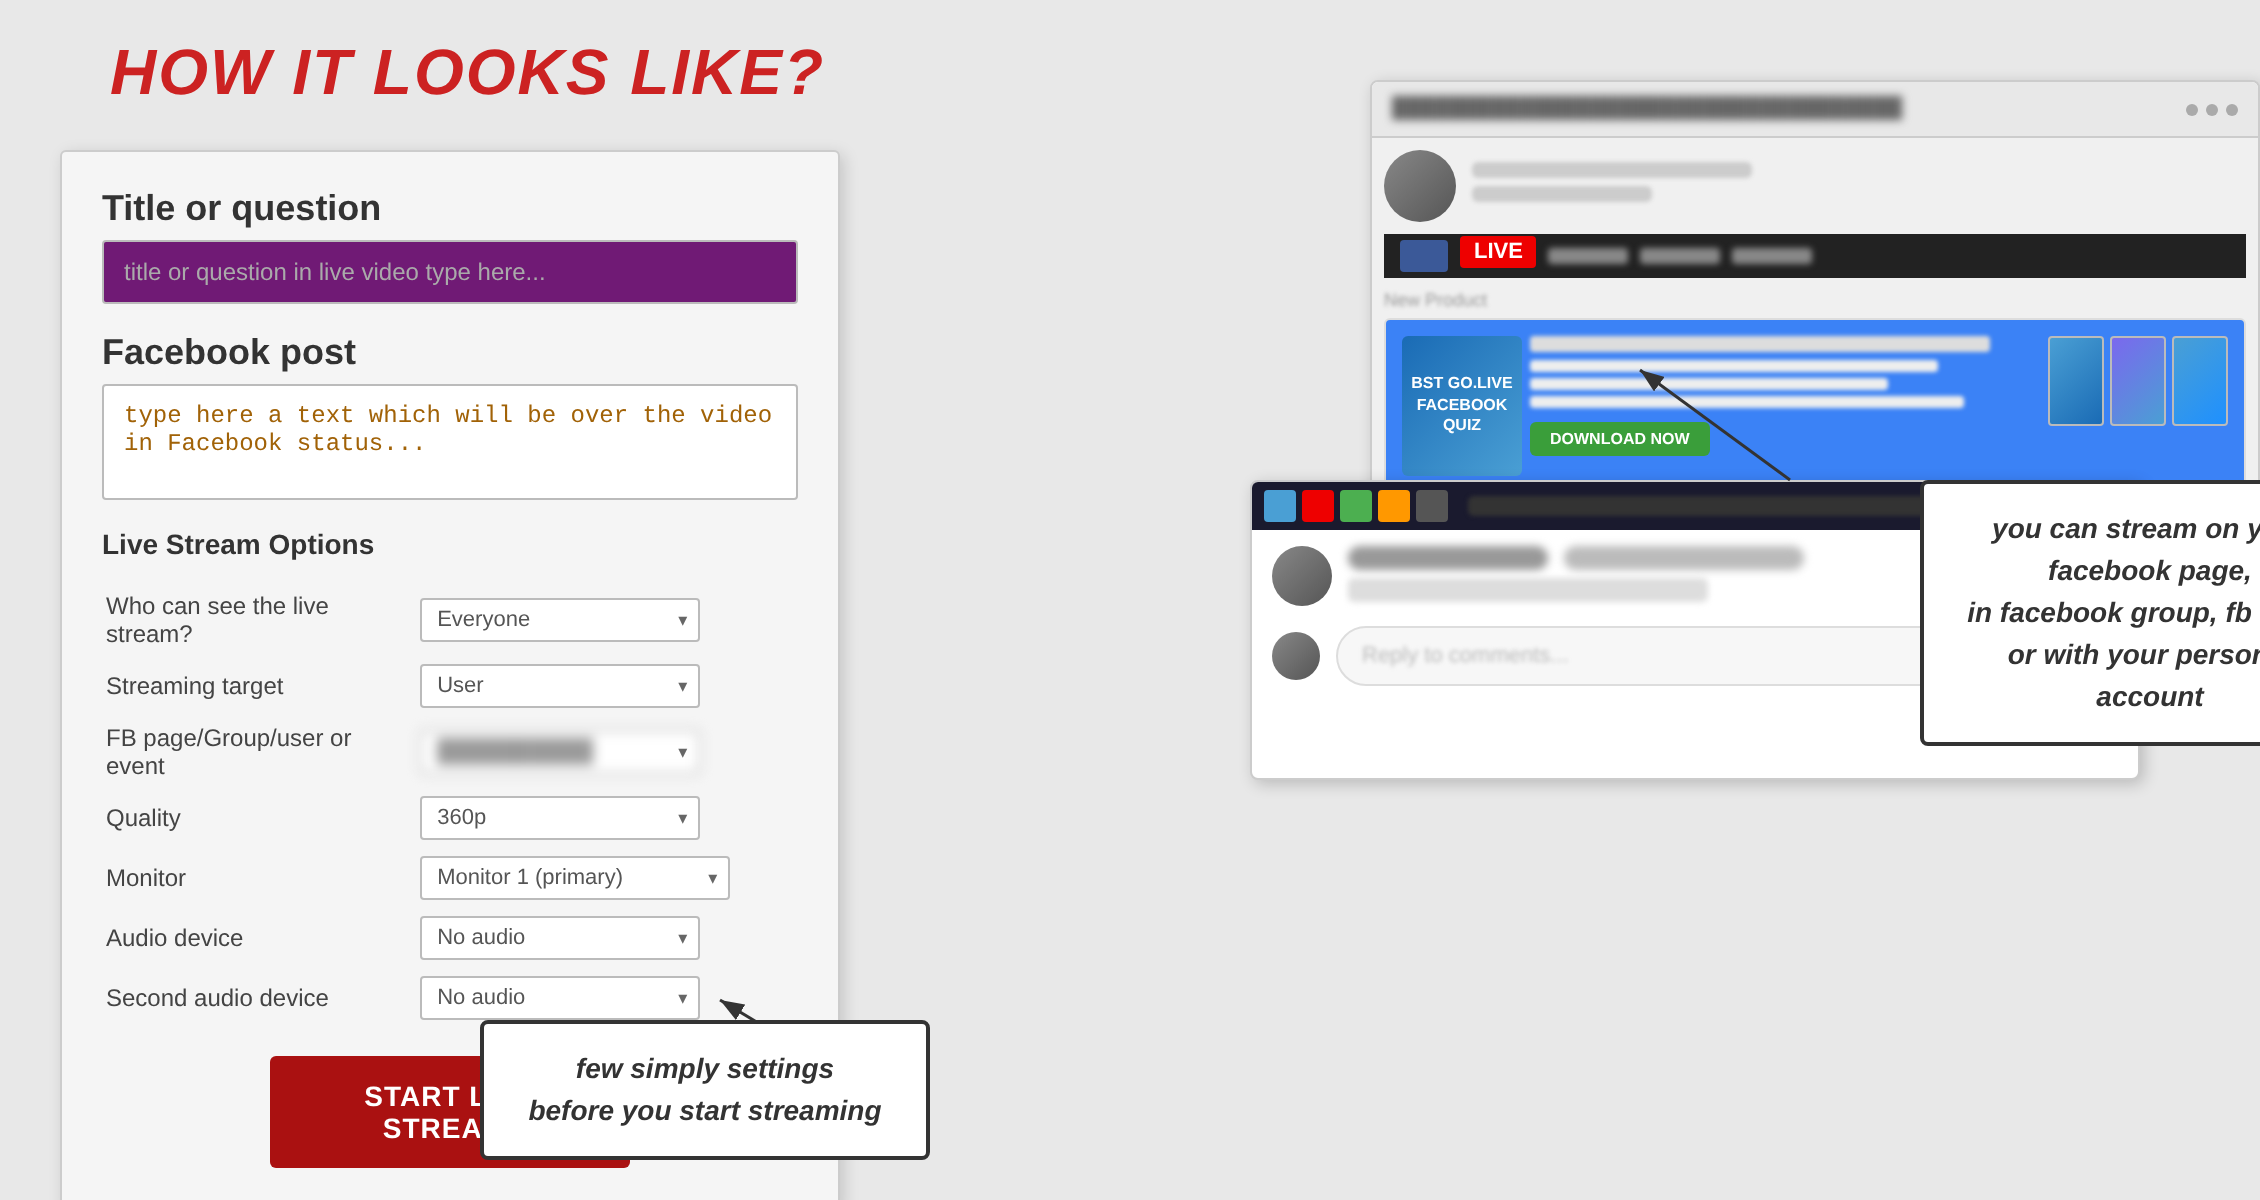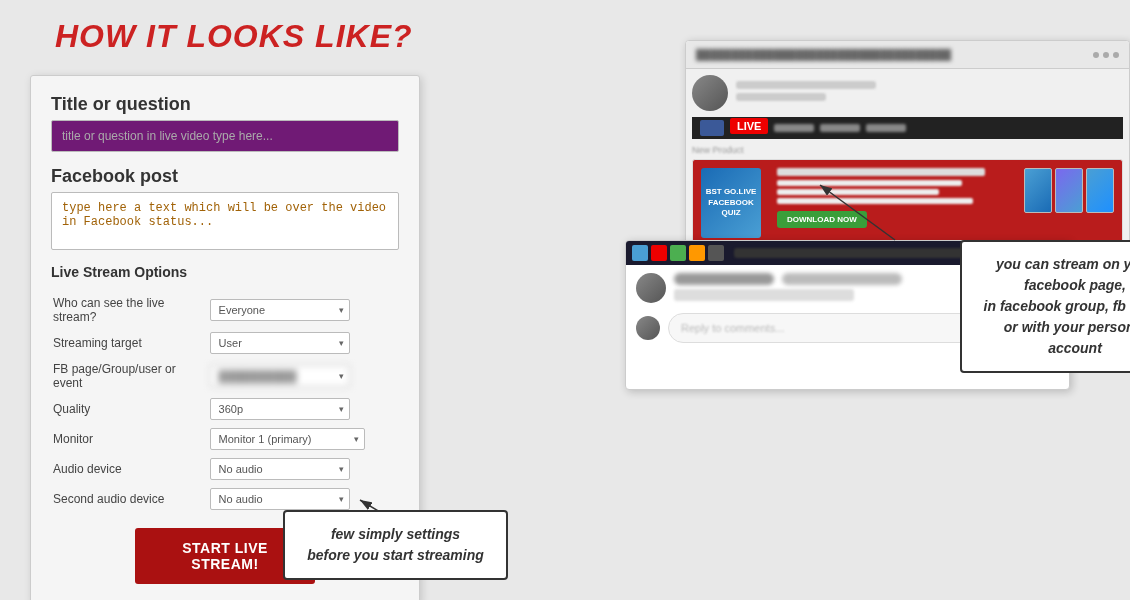--- a/index.html
+++ b/index.html
@@ -247,26 +247,26 @@
     .nav-item-blurred {
       height: 8px;
       width: 40px;
       background: #888;
       border-radius: 2px;
       filter: blur(1.5px);
     }
 
     
     .product-card {
-      background: #b91c1c;
+      background: #3b82f6;
       border: 1px solid #ddd;
       border-radius: 3px;
       padding: 8px;
       display: flex;
-      gap: 16px;
+      gap: 4px;
       margin-bottom: 4px;
     }
 
     .product-icon-box {
       width: 60px;
       height: 70px;
       background: linear-gradient(135deg, #1a6bb5, #4a9fd4);
       border-radius: 3px;
       display: flex;
       align-items: center;
@@ -686,18 +686,18 @@
     <marker id="arrowhead" markerWidth="8" markerHeight="6" refX="8" refY="3" orient="auto">
       <polygon points="0 0, 8 3, 0 6" fill="#333"></polygon>
     </marker>
     <marker id="arrowhead2" markerWidth="8" markerHeight="6" refX="8" refY="3" orient="auto">
       <polygon points="0 0, 8 3, 0 6" fill="#333"></polygon>
     </marker>
   </defs>
 </svg>
 
 <div style="position:absolute;bottom:20px;left:240px;">
-  <div class="callout-box" style="position:relative;width:225px;padding:12px 16px;margin-left:43px;">
+  <div class="callout-box" style="position:relative;width:225px;padding:12px 16px;">
     <span>
       <em><b>few simply settings<br>before you start streaming</b></em>
     </span>
   </div>
 </div>
 
 </body></html>

